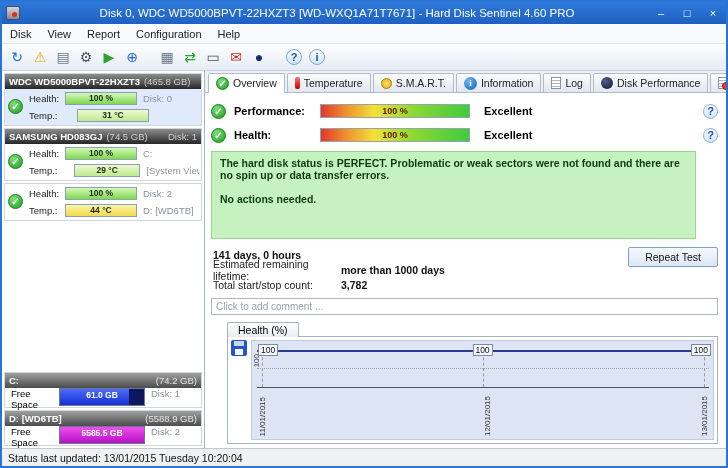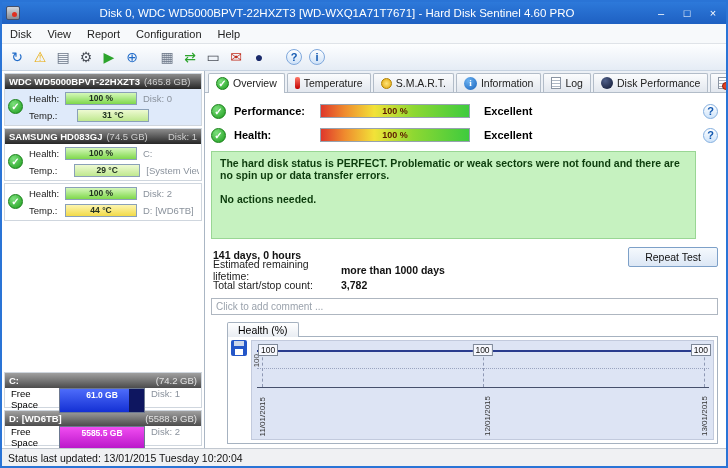--- a/index.html
+++ b/index.html
@@ -62,21 +62,21 @@
   .bar.temp-g { background:linear-gradient(#eefad2,#bfe88f);margin-left:12px; }
   .bar.temp-y { background:linear-gradient(#fdf5ae,#f2da48); }
   .rright { margin-left:6px; color:#8a929c; font-size:9.5px; white-space:nowrap; overflow:hidden; }
   .partitions { margin-top:auto; }
   .pblock { margin-top:2px; border:1px solid #cfd6de; }
   .phead { height:15px; display:flex; align-items:center; padding:0 4px; font-size:9.5px;
            font-weight:bold; color:#fff; background:linear-gradient(#a0a0a0,#4c4c4c); }
   .phead .sz { color:#e4e4e4; font-weight:normal; margin-left:auto; }
   .prow { height:19px; display:flex; padding-left:6px; font-size:9.5px; background:#fff; }
   .flab { width:48px; }
-  .fbar { width:86px; height:25px; border:1px solid #6c7890; background:#0e1660; position:relative; }
+  .fbar { width:86px; height:18px; border:1px solid #6c7890; background:#0e1660; position:relative; }
   .ffill { position:absolute; left:0; top:0; bottom:0; }
   .ffill.c { width:82%; background:linear-gradient(#4d6cfa,#1430d4); }
   .ffill.d { width:99.5%; background:linear-gradient(#f14df1,#b512c6); }
   .fbar span { position:absolute; inset:0; text-align:center; color:#fff; font-size:8.5px;
                font-weight:bold; line-height:12px; }
 
   
   .main { flex:1; display:flex; flex-direction:column; min-width:0; }
   .tabs { height:22px; background:#edf1f6; display:flex; align-items:center; gap:2px;
           padding:2px 0 0 3px; border-bottom:1px solid #b2bcc8; flex:0 0 auto; }

